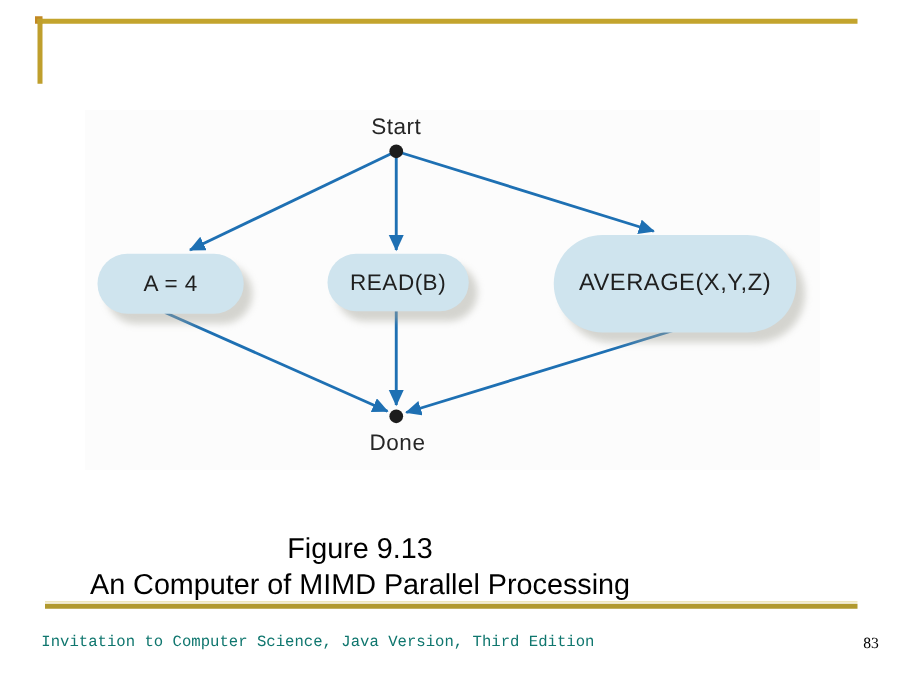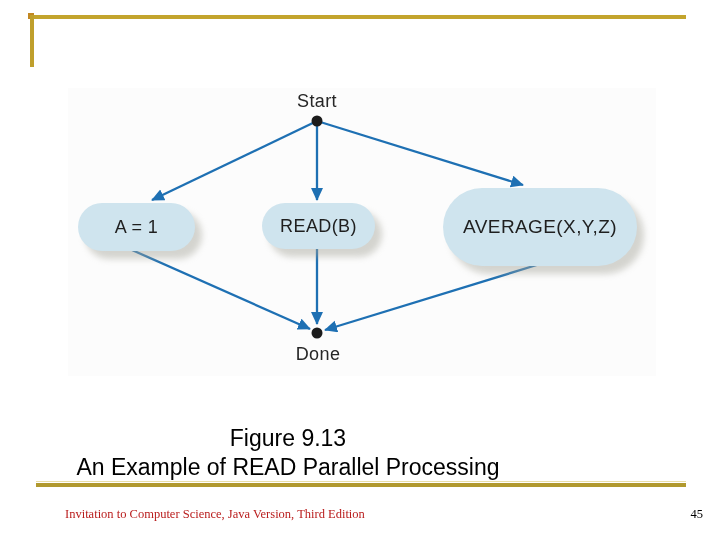--- a/index.html
+++ b/index.html
@@ -33,21 +33,21 @@
   
   .caption{position:absolute;left:0;top:424px;width:576px;text-align:center;color:#000;}
   .caption-line{font-size:23px;line-height:29px;}
 
   
   .footer-rule{position:absolute;left:36px;top:481px;width:650px;height:0;
     border-top:1px solid #e9deA6;}
   .footer-rule-dark{position:absolute;left:36px;top:483px;width:650px;height:4px;background:#b1992e;}
   .footer-book{
     position:absolute;left:33px;top:507px;
-    font-family:Liberation Serif, serif;font-size:12.5px;color:#b91c1c;margin-left:32px;
+    font-family:Liberation Mono, monospace;font-size:12.5px;color:#0f766e;
   }
   .footer-page{
     position:absolute;right:33px;top:507px;text-align:right;
     font-family:"Liberation Serif",serif;font-size:12.5px;color:#000;
   }
 </style>
 </head>
 <body>
 
 <div class="slide">
@@ -72,38 +72,38 @@
         <path d="M249,161 L249,236" marker-end="url(#arrow)"></path>
         <path d="M472,176 L257,242" marker-end="url(#arrow)"></path>
       </g>
       <circle cx="249" cy="33" r="5.5" fill="#1c1c1c"></circle>
       <circle cx="249" cy="245" r="5.5" fill="#1c1c1c"></circle>
     </svg>
 
     <div class="node-label start-label">Start</div>
 
     <div class="task-box task-a">
-      <span>A = 1</span>
+      <span>A = 4</span>
     </div>
 
     <div class="task-box task-average">
       <span>AVERAGE(X,Y,Z)</span>
     </div>
 
     <div class="task-box task-read">
       <span>READ(B)</span>
     </div>
 
     <div class="node-label done-label">Done</div>
   </div>
 
   <div class="caption">
     <div class="caption-line">Figure 9.13</div>
-    <div class="caption-line">An Example of READ Parallel Processing</div>
+    <div class="caption-line">An Computer of MIMD Parallel Processing</div>
   </div>
 
   <div class="footer-rule"></div>
   <div class="footer-rule-dark"></div>
 
   <div class="footer-book">Invitation to Computer Science, Java Version, Third Edition</div>
-  <div class="footer-page">45</div>
+  <div class="footer-page">83</div>
 
 </div>
 
 </body></html>

